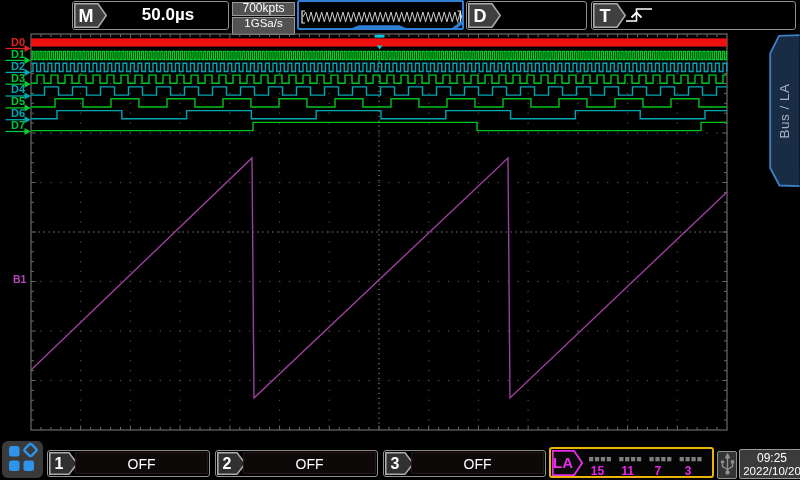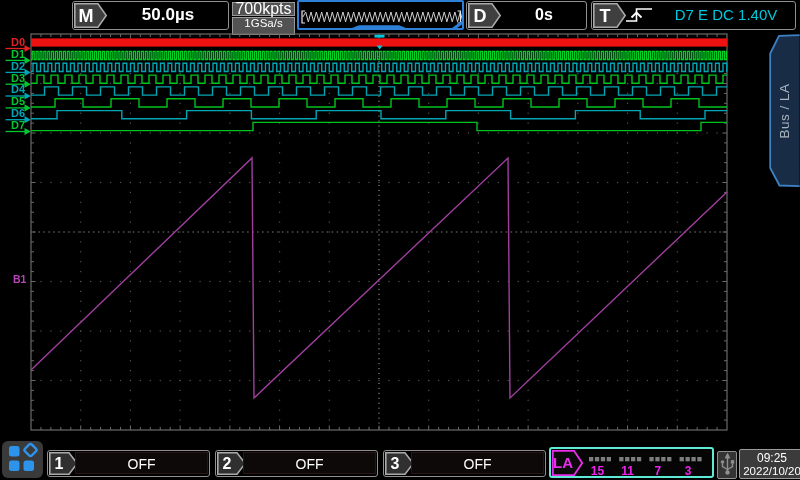--- a/index.html
+++ b/index.html
@@ -16,21 +16,21 @@
 <div class="grp" style="left:72px;top:1px;width:157px;height:29px">
   <div class="abs" style="left:0.5px;top:0.5px">
         <svg width="33" height="25" style="display:block">
           <polygon points="0.8,0.8 24.0,0.8 32.2,12.5 24.0,24.2 0.8,24.2" fill="#3f3f3f" stroke="#aaaaaa" stroke-width="1.6"></polygon>
           <text x="12.0" y="19.0" fill="#ffffff" font-size="18" font-weight="bold" text-anchor="middle" font-family="Liberation Sans, sans-serif">M</text>
         </svg>
       </div>
   <div class="val abs" style="left:36px;top:0;width:118px;height:26px;line-height:26px;font-size:17px">50.0µs</div>
 </div>
 
-<div class="abs" style="left:232px;top:2px;width:63px;height:13.5px;background:#525252;border:1px solid #9a9a9a;color:#fff;font-size:16px;text-align:center;line-height:11.5px">700kpts</div>
+<div class="abs" style="left:232px;top:2px;width:63px;height:13.5px;background:#525252;border:1px solid #9a9a9a;color:#fff;font-size:12px;text-align:center;line-height:11.5px">700kpts</div>
 <div class="abs" style="left:232px;top:16.5px;width:63px;height:18px;background:#525252;border:1px solid #9a9a9a;color:#fff;font-size:11.5px;text-align:center;line-height:11.5px">1GSa/s</div>
 
 <div class="abs" style="left:296.5px;top:0;width:167.5px;height:30px;background:#000;border:2px solid #2e7fd6;border-radius:2px">
   <svg width="163" height="25.5" style="display:block">
         <polyline points="4.00,14.90 6.67,10.00 9.33,19.80 12.00,10.00 14.66,19.80 17.32,10.00 19.99,19.80 22.66,10.00 25.32,19.80 27.98,10.00 30.65,19.80 33.31,10.00 35.98,19.80 38.64,10.00 41.31,19.80 43.97,10.00 46.64,19.80 49.30,10.00 51.97,19.80 54.63,10.00 57.30,19.80 59.96,10.00 62.63,19.80 65.29,10.00 67.96,19.80 70.62,10.00 73.29,19.80 75.95,10.00 78.62,19.80 81.28,10.00 83.95,19.80 86.61,10.00 89.28,19.80 91.94,10.00 94.61,19.80 97.27,10.00 99.94,19.80 102.60,10.00 105.27,19.80 107.93,10.00 110.60,19.80 113.26,10.00 115.93,19.80 118.59,10.00 121.26,19.80 123.92,10.00 126.59,19.80 129.25,10.00 131.92,19.80 134.58,10.00 137.25,19.80 139.91,10.00 142.58,19.80 145.25,10.00 147.91,19.80 150.58,10.00 153.24,19.80 155.91,10.00 158.57,19.80 161.24,10.00 163.90,19.80" stroke="#d0d0d0" stroke-width="1" fill="none"></polyline>
         <path d="M6,9 h-3 v12 h3" stroke="#e8e8e8" stroke-width="1.2" fill="none"></path>
         <path d="M158.5,9 h3 v12 h-3" stroke="#e8e8e8" stroke-width="1.2" fill="none"></path>
       </svg>
   <svg class="abs" width="163.5" height="26" style="left:0;top:0">
     <polygon points="53,26 60,23.3 100,23.3 107,26" fill="#2e7fd6"></polygon>
@@ -38,37 +38,35 @@
   </svg>
 </div>
 
 <div class="grp" style="left:466px;top:1px;width:121px;height:29px">
   <div class="abs" style="left:0.5px;top:0.5px">
         <svg width="33" height="25" style="display:block">
           <polygon points="0.8,0.8 24.0,0.8 32.2,12.5 24.0,24.2 0.8,24.2" fill="#3f3f3f" stroke="#aaaaaa" stroke-width="1.6"></polygon>
           <text x="12.0" y="19.0" fill="#ffffff" font-size="18" font-weight="bold" text-anchor="middle" font-family="Liberation Sans, sans-serif">D</text>
         </svg>
       </div>
-  <div class="val abs" style="left:36px;top:0;width:82px;height:26px;line-height:26px;font-size:16px">0s</div>
 </div>
 
 <div class="grp" style="left:591px;top:1px;width:205px;height:29px">
   <div class="abs" style="left:0.5px;top:0.5px">
         <svg width="33" height="25" style="display:block">
           <polygon points="0.8,0.8 24.0,0.8 32.2,12.5 24.0,24.2 0.8,24.2" fill="#3f3f3f" stroke="#aaaaaa" stroke-width="1.6"></polygon>
           <text x="12.0" y="19.0" fill="#ffffff" font-size="18" font-weight="bold" text-anchor="middle" font-family="Liberation Sans, sans-serif">T</text>
         </svg>
       </div>
   <div class="abs" style="left:34px;top:3px">
         <svg width="30" height="18" style="display:block">
           <path d="M0,16 L10.5,16 L10.5,4 L26,4" stroke="#ffffff" stroke-width="1.6" fill="none"></path>
           <path d="M5.5,12.5 L10.5,7.5 L15.5,12.5" stroke="#ffffff" stroke-width="1.8" fill="none"></path>
         </svg>
       </div>
-  <div class="abs" style="left:69px;top:0;width:130px;height:26px;line-height:26px;font-size:15px;color:#00c8dc;text-align:center">D7 E DC 1.40V</div>
 </div>
 
 <svg class="abs" width="800" height="450" style="left:0;top:0">
 <rect x="31.00" y="34.00" width="696.00" height="396.00" fill="none" stroke="#6a6a6a" stroke-width="1.2"></rect>
 <line x1="40.94" y1="34.00" x2="40.94" y2="37.00" stroke="#6a6a6a" stroke-width="1"></line>
 <line x1="40.94" y1="430.00" x2="40.94" y2="427.00" stroke="#6a6a6a" stroke-width="1"></line>
 <line x1="50.89" y1="34.00" x2="50.89" y2="37.00" stroke="#6a6a6a" stroke-width="1"></line>
 <line x1="50.89" y1="430.00" x2="50.89" y2="427.00" stroke="#6a6a6a" stroke-width="1"></line>
 <line x1="60.83" y1="34.00" x2="60.83" y2="37.00" stroke="#6a6a6a" stroke-width="1"></line>
 <line x1="60.83" y1="430.00" x2="60.83" y2="427.00" stroke="#6a6a6a" stroke-width="1"></line>
@@ -1459,21 +1457,21 @@
 <div class="grp" style="left:383px;top:450px;width:163px;height:27px">
   <div class="abs" style="left:0.5px;top:0.5px">
         <svg width="29" height="23" style="display:block">
           <polygon points="0.8,0.8 20.0,0.8 28.2,11.5 20.0,22.2 0.8,22.2" fill="#303030" stroke="#aaaaaa" stroke-width="1.6"></polygon>
           <text x="10.0" y="17.3" fill="#ffffff" font-size="16" font-weight="bold" text-anchor="middle" font-family="Liberation Sans, sans-serif">3</text>
         </svg>
       </div>
   <div class="abs" style="left:27px;top:1px;width:133px;height:22px;background:#0d0909;border:1px solid #2a1515;color:#fff;font-size:14px;text-align:center;line-height:22px">OFF</div>
 </div>
 
-<div class="abs" style="left:549px;top:447px;width:164.5px;height:31px;border:2px solid #5eead4;border-radius:3px;background:#050505">
+<div class="abs" style="left:549px;top:447px;width:164.5px;height:31px;border:2px solid #eab308;border-radius:3px;background:#050505">
   <div class="abs" style="left:0.5px;top:0.5px">
         <svg width="31" height="26" style="display:block">
           <polygon points="0.8,0.8 22.0,0.8 30.2,13.0 22.0,25.2 0.8,25.2" fill="#0a0a0a" stroke="#e82ee8" stroke-width="1.8"></polygon>
           <text x="11.0" y="18.4" fill="#e82ee8" font-size="15" font-weight="bold" text-anchor="middle" font-family="Liberation Sans, sans-serif">LA</text>
         </svg>
       </div>
   <svg class="abs" width="132" height="27" style="left:28px;top:0">
         <rect x="10.0" y="8" width="4.3" height="4.3" fill="#7d7d7d"></rect>
         <rect x="15.9" y="8" width="4.3" height="4.3" fill="#7d7d7d"></rect>
         <rect x="21.8" y="8" width="4.3" height="4.3" fill="#7d7d7d"></rect>

